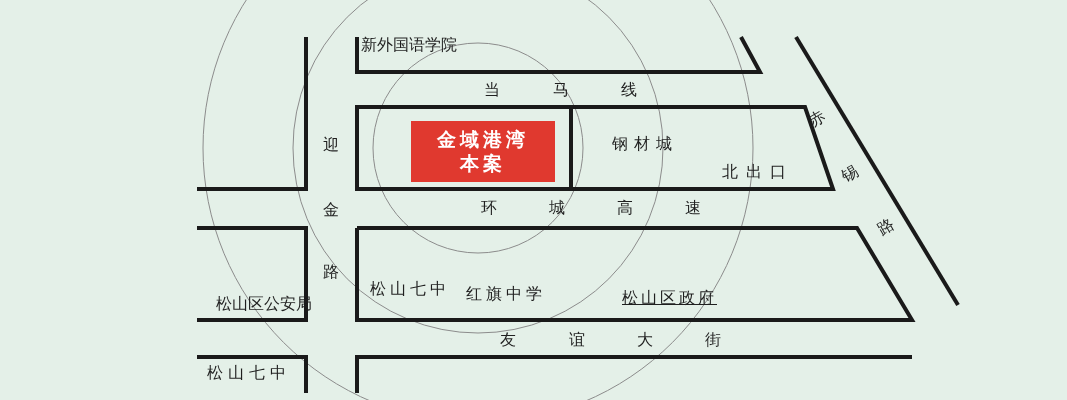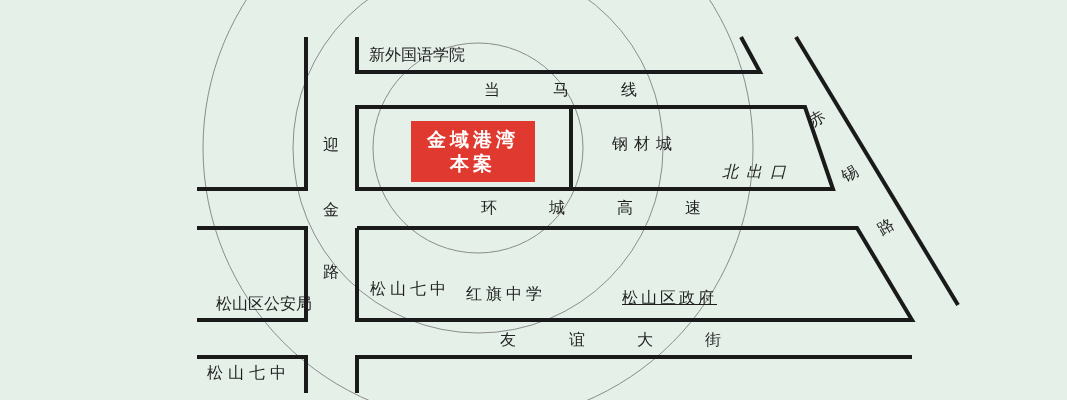--- a/index.html
+++ b/index.html
@@ -9,21 +9,21 @@
     font-family: "DejaVu Sans", "Liberation Sans", sans-serif;
     position: relative;
   }
   #map { position: absolute; left: 0; top: 0; width: 1067px; height: 400px; }
   .lbl {
     position: absolute; color: #1f1f1f; font-size: 16px; white-space: nowrap;
     line-height: 1;
   }
   .spaced { letter-spacing: 3px; }
   .marker {
-    position: absolute; left: 411px; top: 121px; width: 124px; height: 61px;
+    position: absolute; left: 411px; top: 121px; width: 144px; height: 61px;
     background: #e0392f; color: #fff; font-weight: bold; font-size: 19px;
     display: flex; flex-direction: column; align-items: center; justify-content: center;
     line-height: 1.25; letter-spacing: 4px;
   }
 </style>
 </head>
 <body>
 
 <svg id="map" viewBox="0 0 1067 400" xmlns="http://www.w3.org/2000/svg">
 
@@ -53,23 +53,23 @@
 
     <line x1="796" y1="37" x2="958" y2="305"></line>
   </g>
 </svg>
 
 <div class="marker">
   <span>金域港湾</span>
   <span>本案</span>
 </div>
 
-<span class="lbl" style="left:361px;top:47px;margin-left:8px;">新外国语学院</span>
+<span class="lbl" style="left:361px;top:37px;">新外国语学院</span>
 <span class="lbl spaced" style="left:612px;top:136px;letter-spacing:6px;">钢材城</span>
-<span class="lbl spaced" style="left:722px;top:164px;letter-spacing:8px;font-style:italic;">北出口</span>
+<span class="lbl spaced" style="left:722px;top:164px;letter-spacing:8px;">北出口</span>
 <span class="lbl" style="left:192px;top:296px;margin-left:24px;">松山区公安局</span>
 <span class="lbl spaced" style="left:207px;top:365px;letter-spacing:5px;">松山七中</span>
 <span class="lbl spaced" style="left:370px;top:281px;letter-spacing:4px;">松山七中</span>
 <span class="lbl spaced" style="left:466px;top:286px;letter-spacing:4px;">红旗中学</span>
 <span class="lbl spaced" style="left:622px;top:290px;letter-spacing:3px;text-decoration:underline;">松山区政府</span>
 
 <span class="lbl" style="left:484px;top:82px;">当</span>
 <span class="lbl" style="left:553px;top:82px;">马</span>
 <span class="lbl" style="left:621px;top:82px;">线</span>
 

